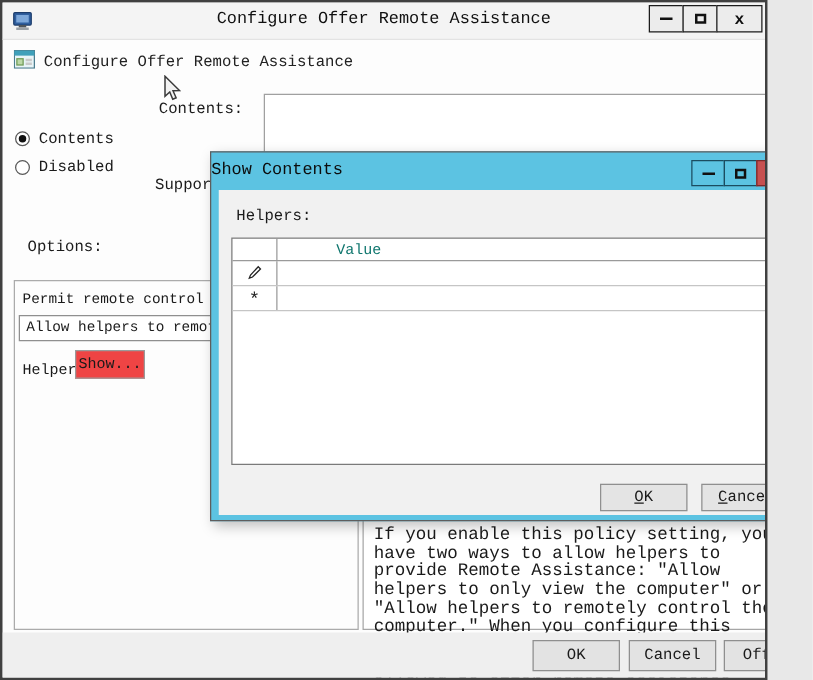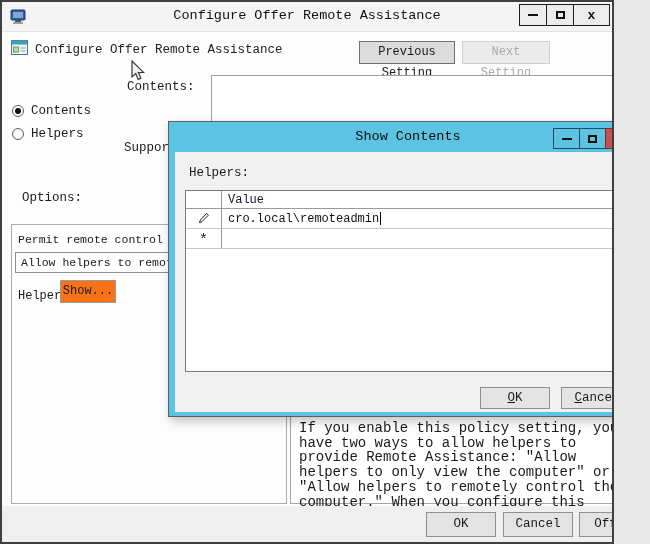--- a/index.html
+++ b/index.html
@@ -77,21 +77,21 @@
   }
   .permit-text { position:absolute; left:6px; top:8px; font-size:11.5px; white-space:nowrap; }
   .combo {
     position:absolute; left:3px; top:27px; width:270px; height:21px;
     border:1px solid #8f8f8f; background:#fff; font-size:11.5px;
     line-height:19px; padding-left:5px; white-space:nowrap; overflow:hidden;
   }
   .helpers-lbl { position:absolute; left:6px; top:64px; font-size:12px; }
   .show-btn {
     position:absolute; left:48px; top:55px; width:56px; height:23px;
-    border:1px solid #9a9a9a; background:#f97316; font-size:12px;
+    border:1px solid #9a9a9a; background:#ef4444; font-size:12px;
     text-align:center; line-height:21px;
   }
 
   
   .help-panel {
     position:absolute; left:288px; top:168px; width:352px; height:334px;
     background:#fff; border:1px solid #a6a6a6;
   }
   .help-text {
     position:absolute; left:8px; right:22px; top:250px;
@@ -108,21 +108,21 @@
   .ftr-cancel { left:501px; width:70px; }
   .ftr-apply { left:577px; width:68px; }
 
   
   .sc-dialog {
     position:absolute; left:166px; top:119px; width:480px; height:296px;
     background:#5cc3e2; border:1px solid #5e5e5e;
     box-shadow:3px 4px 10px rgba(0,0,0,0.25); z-index:10;
   }
   .sc-title {
-    position:absolute; left:0; right:0; top:7px; text-align:center;
+    position:absolute; left:0; right:0; top:7px; text-align:left;
     font-size:13.5px; color:#0c0c0c;
   }
   .sc-btns { position:absolute; top:6px; right:4px; display:flex; }
   .scb {
     width:27px; height:21px; border:1px solid #1b4c60; background:#5cc3e2;
     display:flex; align-items:center; justify-content:center; margin-left:-1px;
   }
   .scb.close { width:38px; background:#c75050; border-color:#7e2a2a; }
   .sc-content {
     position:absolute; left:6px; top:30px; width:468px; height:260px;
@@ -135,21 +135,21 @@
     background:#fff; border:1px solid #7a7a7a;
   }
   .t-row { display:flex; width:100%; }
   .t-row.header { height:18px; border-bottom:1px solid #9a9a9a; }
   .t-row.r { height:20px; border-bottom:1px solid #c5c5c5; }
   .t-marker {
     width:36px; flex:0 0 auto; border-right:1px solid #9a9a9a;
     display:flex; align-items:center; justify-content:center;
   }
   .t-val { flex:1; font-size:12px; padding-left:6px; display:flex; align-items:center; color:#111; }
-  .t-row.header .t-val { color:#0f172a; }
+  .t-row.header .t-val { color:#0f766e;margin-left:41px; }
   .caret { display:inline-block; width:1px; height:13px; background:#000; margin-left:1px; }
   .asterisk { font-size:15px; color:#222; line-height:10px; margin-top:4px; }
 
   .sc-btn {
     position:absolute; top:235px; height:22px; border:1px solid #8f8f8f;
     background:#e4e4e4; font-size:12.5px; text-align:center; line-height:20px;
   }
   .sc-ok { left:305px; width:70px; }
   .sc-cancel { left:386px; width:72px; }
   .sc-btn u { text-decoration:underline; }
@@ -193,30 +193,28 @@
   </div>
 
   <svg class="policy-icon" viewBox="0 0 17 15">
     <rect x="0.5" y="0.5" width="16" height="14" fill="#e8f4f7" stroke="#4c7d8e"></rect>
     <rect x="0.5" y="0.5" width="16" height="4" fill="#3fa0ba"></rect>
     <rect x="2.5" y="7" width="5" height="5" fill="#bcd8a8" stroke="#6f9b55"></rect>
     <rect x="9.5" y="7" width="5" height="2" fill="#c9c9c9"></rect>
     <rect x="9.5" y="10" width="5" height="2" fill="#c9c9c9"></rect>
   </svg>
   <div class="policy-title">Configure Offer Remote Assistance</div>
-  <div class="hdr-btn prev">Previous Setting</div>
-  <div class="hdr-btn next">Next Setting</div>
 
   <div class="radio-row selected" style="top:101px;">
     <span class="radio-circle"></span>
     <span>Contents</span>
   </div>
   <div class="radio-row" style="top:124px;">
     <span class="radio-circle"></span>
-    <span>Helpers</span>
+    <span>Disabled</span>
   </div>
 
   <div class="lbl" style="left:125px; top:78px;">Contents:</div>
   <div class="comment-box">
     <div class="vscroll">
       <div class="scroll-arrow" style="top:0;">
         <span class="chev up"></span>
       </div>
     </div>
   </div>
@@ -268,24 +266,20 @@
         <div class="t-row header">
           <div class="t-marker"></div>
           <div class="t-val">Value</div>
         </div>
         <div class="t-row r">
           <div class="t-marker">
             <svg width="13" height="13" viewBox="0 0 13 13">
               <path d="M9.6 1.4 L11.4 3.2 L5 9.6 L2.4 10.6 L3.4 8 Z" fill="none" stroke="#222" stroke-width="1"></path>
             </svg>
           </div>
-          <div class="t-val">
-            <span>cro.local\remoteadmin</span>
-              <span class="caret"></span>
-          </div>
         </div>
         <div class="t-row r">
           <div class="t-marker">
             <span class="asterisk">*</span>
           </div>
           <div class="t-val"></div>
         </div>
       </div>
 
       <div class="sc-btn sc-ok"><u>O</u>K</div>

